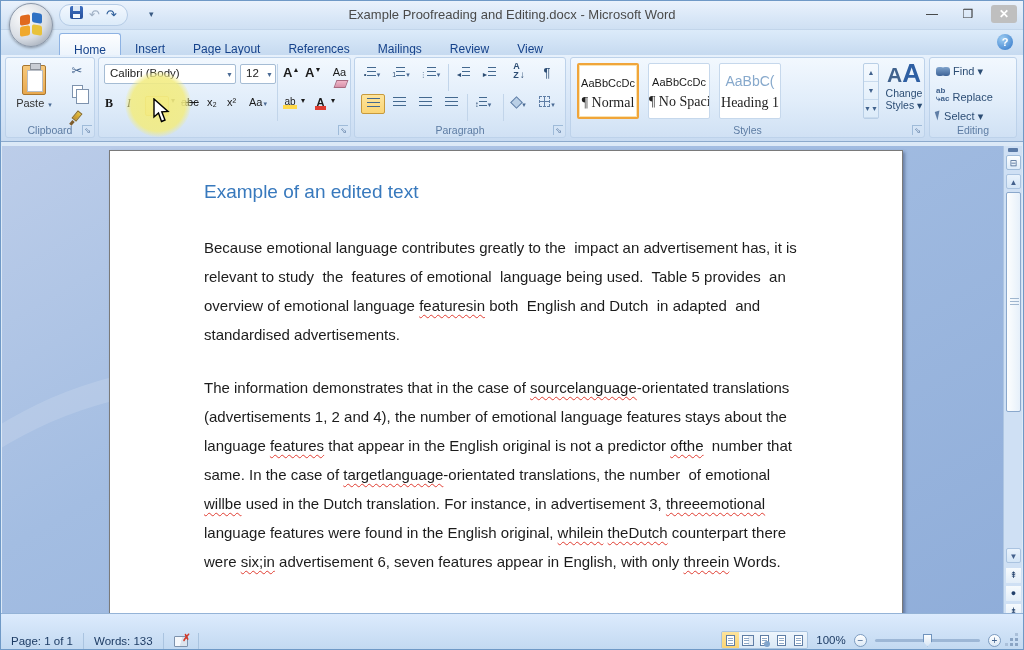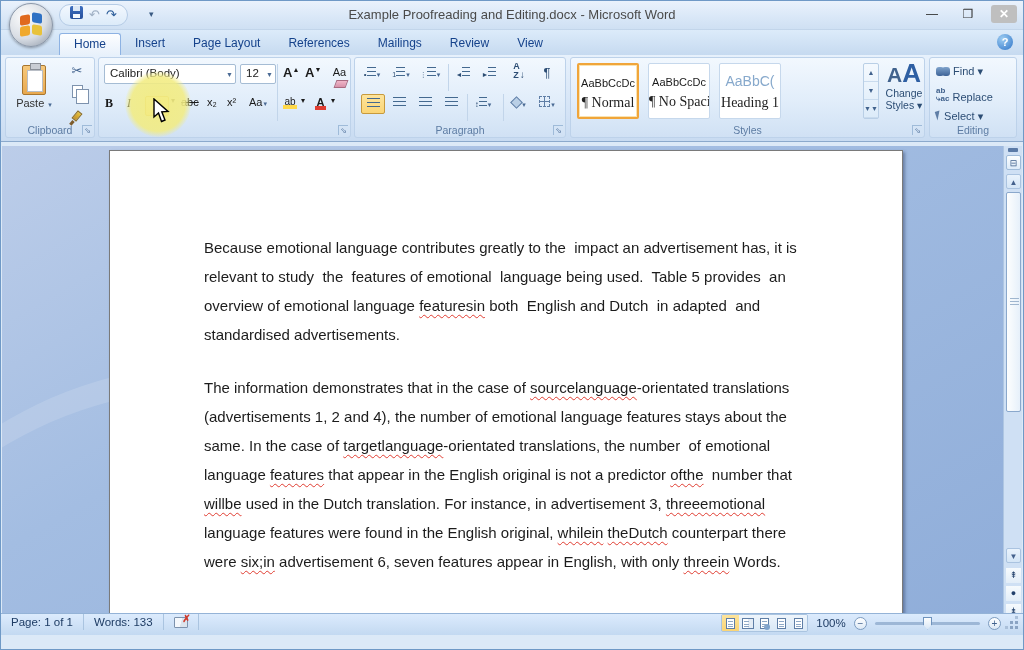--- a/index.html
+++ b/index.html
@@ -29,21 +29,21 @@
   #qat-more { font-size:9px; color:#3a5a82; letter-spacing:-1px; }
   #title-text { position:absolute; left:0; right:0; top:6px; text-align:center; font-size:13px; color:#4a4a4a; }
   #win-controls { position:absolute; right:6px; top:4px; display:flex; gap:10px; align-items:center; }
   .winbtn { width:26px; height:18px; text-align:center; font-size:12px; line-height:18px; color:#333; }
   .winbtn.close { background:#bfbfbf; border-radius:3px; color:#fff; font-weight:bold; }
 
   
   #tabrow { position:absolute; left:0; top:29px; width:100%; height:25px;
     background:linear-gradient(#dcebfa,#c6daf0); }
   #tabs { position:absolute; left:58px; top:3px; display:flex; }
-  .tab { padding:3px 14px 4px; font-size:12px; color:#15428b; }
+  .tab { padding:9px 14px 4px; font-size:12px; color:#15428b; }
   .tab.active { background:linear-gradient(#fdfeff,#e8f1fb); border:1px solid #8db2e3; border-bottom:none;
     border-radius:3px 3px 0 0; }
   #help-btn { position:absolute; right:10px; top:4px; width:16px; height:16px; border-radius:50%;
     background:radial-gradient(circle at 35% 30%, #9ecdf2, #2e74c8); color:#fff; font-size:11px; font-weight:bold;
     text-align:center; line-height:16px; }
 
   
   #ribbon { position:absolute; left:0; top:54px; width:100%; height:87px;
     background:linear-gradient(#e7f1fc,#d3e3f6 70%,#c8dbf1); border-bottom:1px solid #8ba9cc; }
   .group { position:absolute; top:2px; height:81px;
@@ -145,23 +145,23 @@
   #scroll-up { top:28px; } #scroll-down { top:402px; }
   #scroll-thumb { position:absolute; left:2px; top:46px; width:15px; height:220px;
     background:linear-gradient(90deg,#fdfefe,#e6f0fa); border:1px solid #8aa8cc; border-radius:2px; }
   #scroll-thumb::after { content:""; position:absolute; left:3px; top:105px; width:9px; height:1px; background:#9fb6cf;
     box-shadow:0 3px 0 #9fb6cf, 0 6px 0 #9fb6cf; }
   .pagenav { position:absolute; left:2px; width:15px; height:15px; font-size:9px; color:#1f3least; color:#22406b;
     text-align:center; line-height:15px; background:linear-gradient(#f6fafd,#e2edf8); }
   #btn-prevpage { top:422px; } #btn-browse { top:440px; } #btn-nextpage { top:458px; }
 
   
-  #statusbar { position:absolute; left:0; bottom:14px; width:100%; height:22px;
+  #statusbar { position:absolute; left:0; bottom:0; width:100%; height:36px;
     background:linear-gradient(#dcebfd,#c3d9f1); border-top:1px solid #94b3d7; font-size:11.5px; color:#1e3c64;
-    display:flex; align-items:flex-start; }
+    display:flex; align-items:flex-end; }
   .status-item { padding:0 10px; border-right:1px solid #aac4e0; height:16px; line-height:16px; }
   #spell-status { padding:0 10px; border-right:1px solid #aac4e0; height:16px; display:flex; align-items:center; }
   .book-ico { position:relative; width:14px; height:11px; background:linear-gradient(105deg,#f5f8fc 48%, #dbe4ee 52%);
     border:1px solid #7d92ad; border-radius:1px; }
   .book-ico::after { content:"✗"; position:absolute; right:-4px; top:-5px; color:#d23a2a; font-size:10px; font-weight:bold; }
   #status-right { margin-left:auto; display:flex; align-items:center; gap:4px; padding-right:4px; }
   .viewbtns { display:flex; border:1px solid #aac4e0; border-radius:2px; overflow:hidden; }
   .vbtn { width:17px; height:16px; display:flex; align-items:center; justify-content:center; background:linear-gradient(#eef5fc,#d9e8f6); }
   .vbtn.active { background:linear-gradient(#fde49c,#fbd575); }
   .pg-ico { width:9px; height:11px; background:#fff; border:1px solid #5f7ea6;
@@ -330,32 +330,33 @@
     <div class="group" id="g-editing">
       <div class="ebtn" style="top:7px;"><span class="binoc"></span> <span>Find ▾</span></div>
       <div class="ebtn" style="top:29px;"><span class="replace-ico">ab<br>⤷ac</span> <span>Replace</span></div>
       <div class="ebtn" style="top:52px;"><span class="sel-arrow"></span> <span>Select ▾</span></div>
       <div class="group-label">Editing</div>
     </div>
   </div>
 
   <div id="docarea">
     <div id="page">
+      <div id="doc-heading">Example of an edited text</div>
       <div id="doc-body">
           <div class="para">
             <div class="dline"><span>Because emotional language contributes greatly to the  impact an advertisement has, it is</span></div>
             <div class="dline"><span>relevant to study  the  features of emotional  language being used.  Table 5 provides  an</span></div>
             <div class="dline"><span>overview of emotional language </span><span class="sp">featuresin</span><span> both  English and Dutch  in adapted  and</span></div>
             <div class="dline"><span>standardised advertisements.</span></div>
           </div>
           <div class="para">
             <div class="dline"><span>The information demonstrates that in the case of </span><span class="sp">sourcelanguage</span><span>-orientated translations</span></div>
             <div class="dline"><span>(advertisements 1, 2 and 4), the number of emotional language features stays about the</span></div>
+            <div class="dline"><span>language </span><span class="sp">features</span><span> that appear in the English original is not a predictor </span><span class="sp">ofthe</span><span>  number that</span></div>
             <div class="dline"><span>same. In the case of </span><span class="sp">targetlanguage</span><span>-orientated translations, the number  of emotional</span></div>
-            <div class="dline"><span>language </span><span class="sp">features</span><span> that appear in the English original is not a predictor </span><span class="sp">ofthe</span><span>  number that</span></div>
             <div class="dline"><span class="sp">willbe</span><span> used in the Dutch translation. For instance, in advertisement 3, </span><span class="sp">threeemotional</span></div>
             <div class="dline"><span>language features were found in the English original, </span><span class="sp">whilein</span><span> </span><span class="sp">theDutch</span><span> counterpart there</span></div>
             <div class="dline"><span>were </span><span class="sp">six;in</span><span> advertisement 6, seven features appear in English, with only </span><span class="sp">threein</span><span> Words.</span></div>
           </div>
         </div>
     </div>
   </div>
 
   <div id="vscroll">
     <div id="split-handle"></div>

